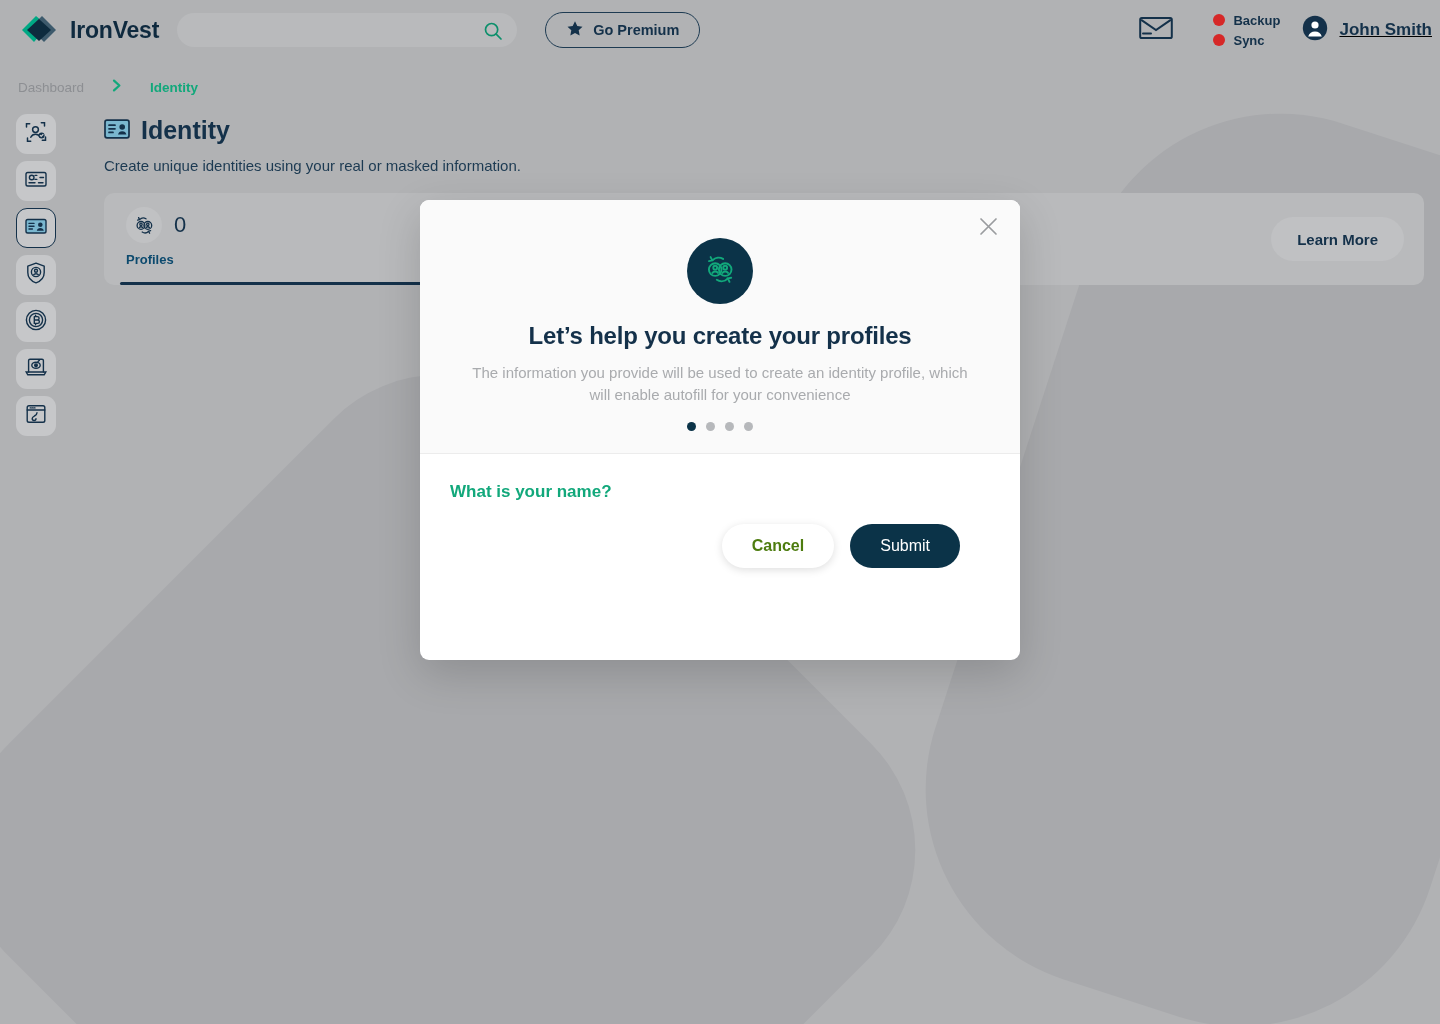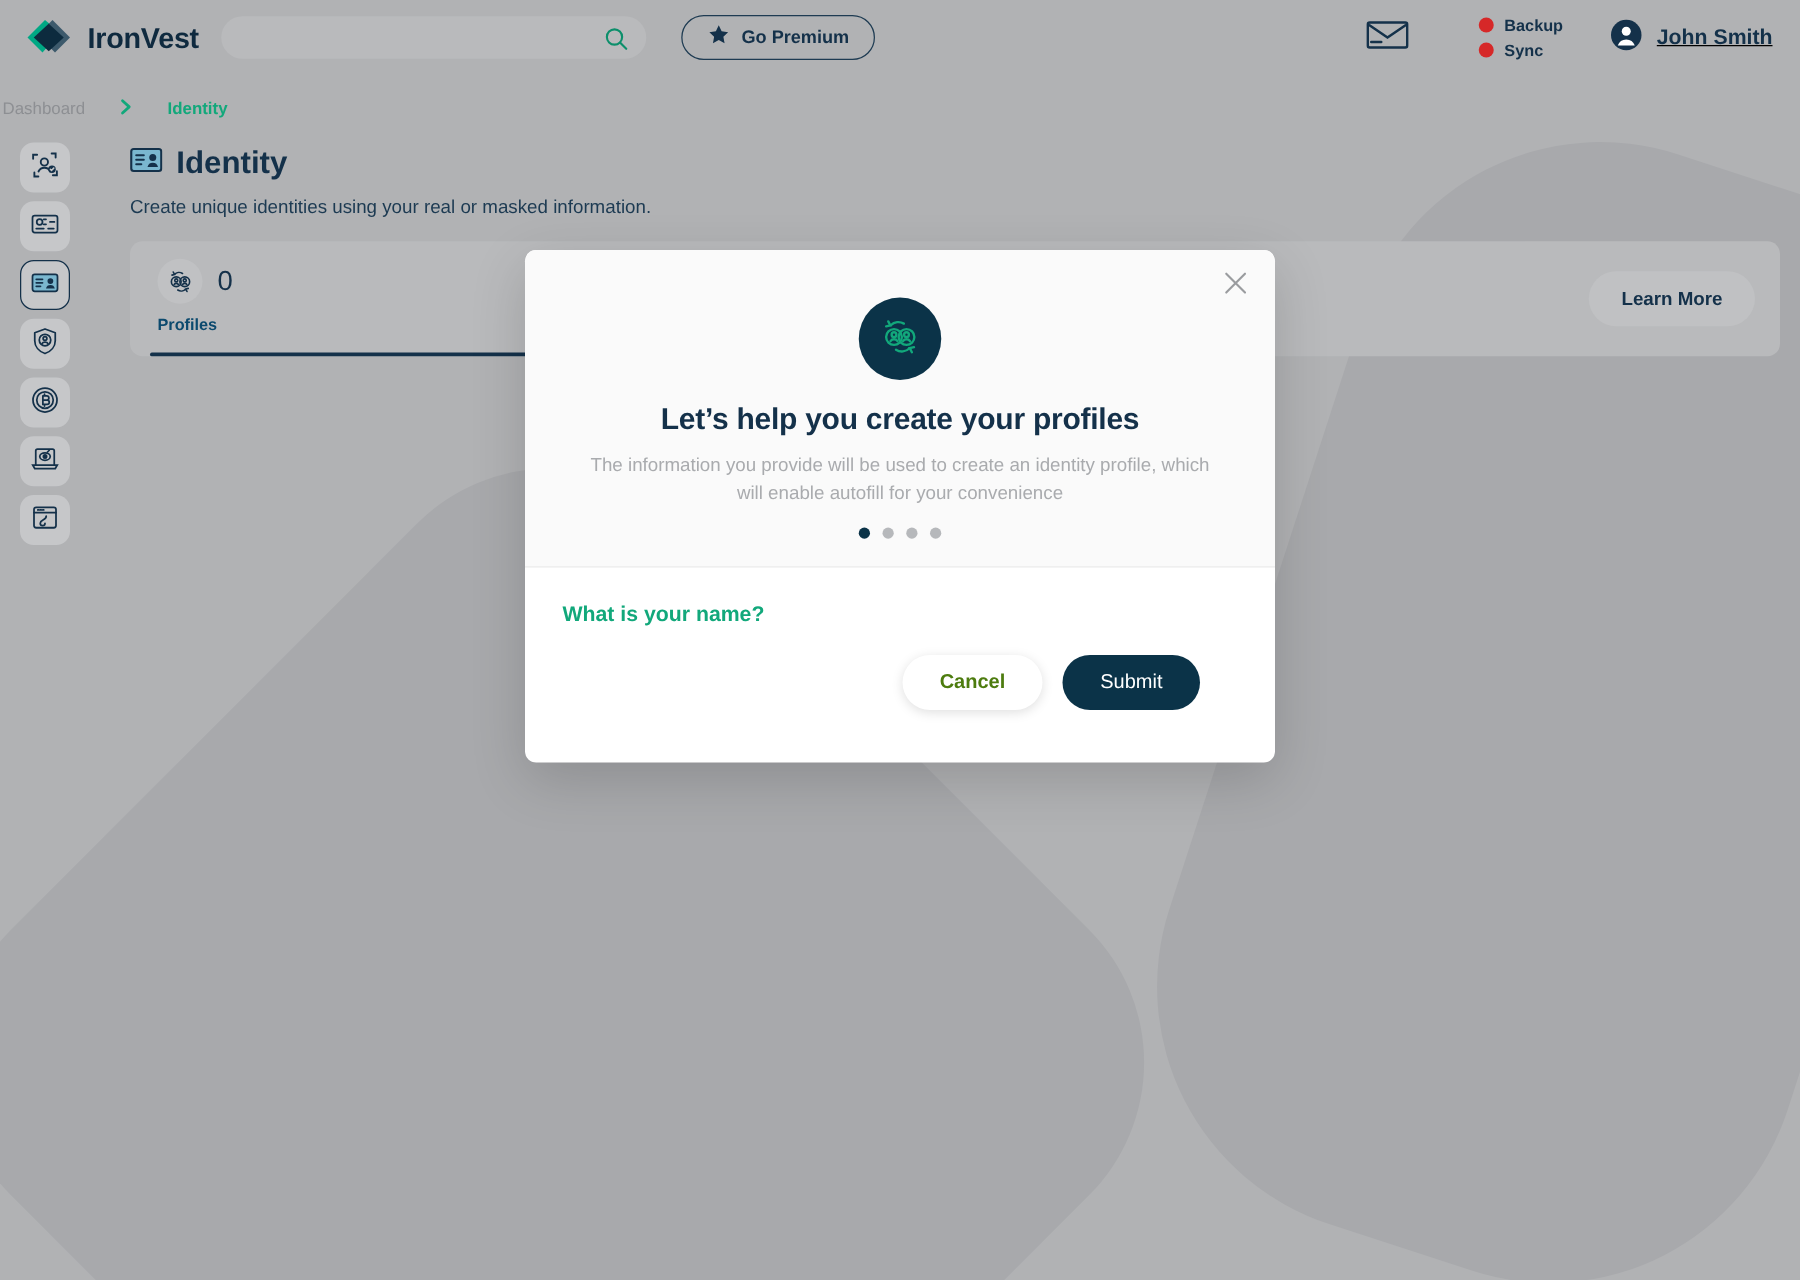--- a/index.html
+++ b/index.html
@@ -66,33 +66,33 @@
     display: flex; align-items: center; gap: 9px;
     padding: 16px 20px;
     font-size: 14.5px; font-weight: 600; color: #14314a;
     background: transparent; cursor: pointer;
     font-family: "Liberation Sans", sans-serif;
     white-space: nowrap;
   }
   .hdr-premium { margin-left: 28px; }
   .hdr-mobile { margin-left: 15px; }
 
-  .hdr-right { margin-left: auto; display: flex; align-items: center; gap: 16px; padding-right: 22px; }
+  .hdr-right { margin-left: auto; display: flex; align-items: center; gap: 0; padding-right: 8px; }
   .mail-icon-wrap { margin-right: 40px; display:flex; align-items:center; }
   .status-col { display: flex; flex-direction: column; gap: 5px; margin-right: 22px; }
   .status-row { display: flex; align-items: center; gap: 8px; }
   .status-dot { width: 12px; height: 12px; border-radius: 50%; background: #d62828; flex: none; }
   .status-label { font-size: 13px; font-weight: 600; color: #14314a; }
   .user-box { display: flex; align-items: center; gap: 11px; cursor: pointer; text-decoration: underline; }
   .user-name { font-size: 17px; font-weight: 600; color: #14314a; }
 
   
   .breadcrumb {
-    position: absolute; left: 2px; top: 79px;
-    display: flex; align-items: flex-start; gap: 28px;
+    position: absolute; left: 18px; top: 79px;
+    display: flex; align-items: center; gap: 28px;
     font-size: 13.5px; z-index: 3;
   }
   .crumb-muted { color: #8d8f93; font-weight: 500; cursor: pointer; }
   .crumb-active { color: #12a87b; font-weight: 700; cursor: pointer; }
 
   
   .sidebar {
     position: absolute; left: 16px; top: 114px;
     display: flex; flex-direction: column; gap: 7px;
     z-index: 3;
@@ -150,21 +150,21 @@
     font-size: 15px; font-weight: 700; color: #14314a; cursor: pointer;
   }
   .ghost-line {
     position: absolute; left: 560px; top: 430px;
     font-size: 15px; color: #1c3a52; z-index: 2;
   }
 
   
   .modal {
     position: absolute; left: 420px; top: 200px;
-    width: 600px; height: 410px;
+    width: 600px; height: 460px;
     background: #ffffff;
     border-radius: 9px;
     box-shadow: 0 14px 44px rgba(0,0,0,0.16);
     z-index: 10; overflow: hidden;
     display: flex; flex-direction: column;
   }
   .modal-head {
     background: #fafafa;
     border-bottom: 1px solid #ececec;
     padding: 38px 40px 22px;

